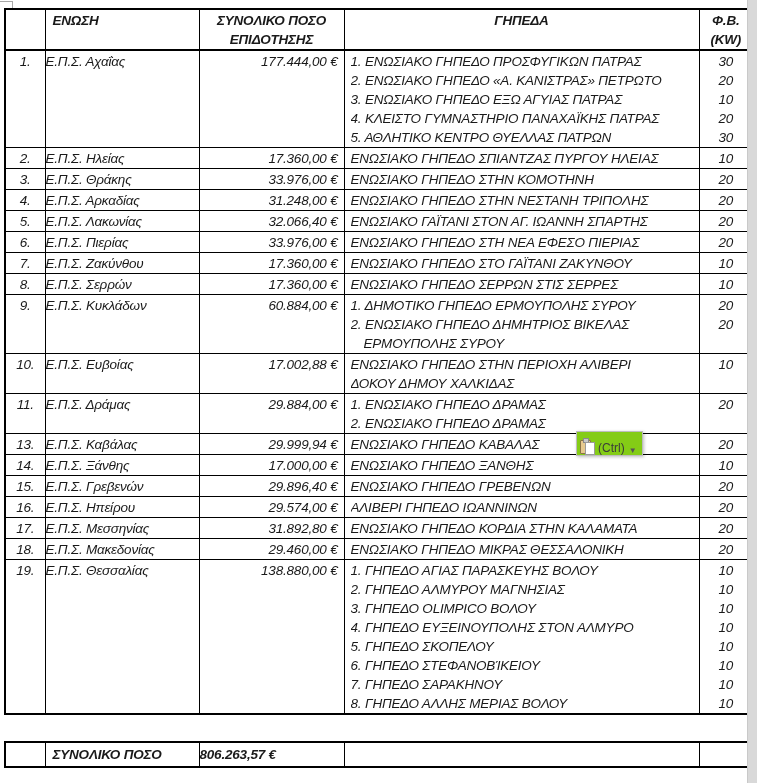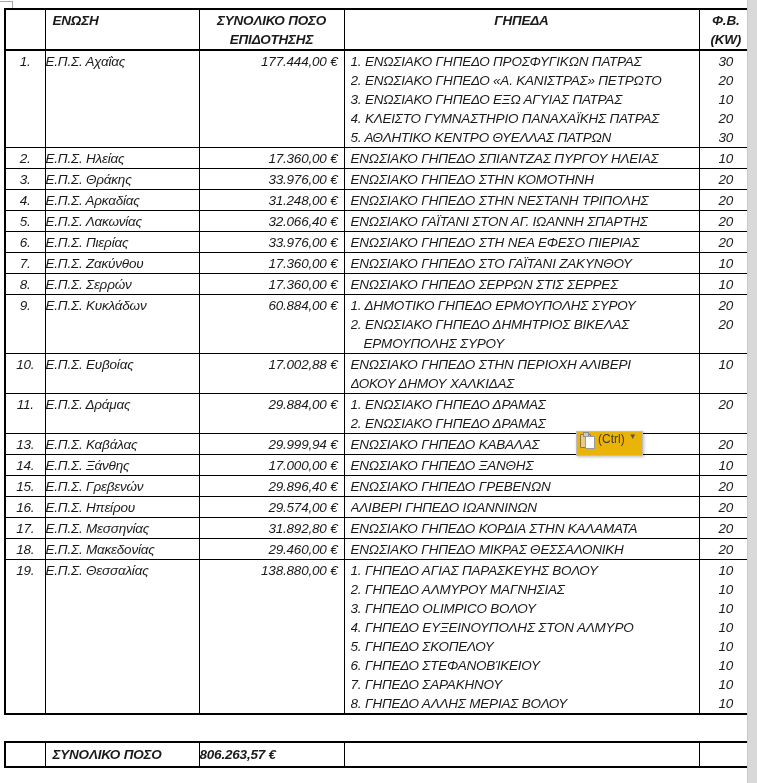--- a/index.html
+++ b/index.html
@@ -54,23 +54,23 @@
   .line{min-height:19px;line-height:19px;white-space:nowrap;overflow:hidden;}
   .line.indent{padding-left:13px;}
 
   .total-table td{font-weight:bold;line-height:20px;padding-top:2px;padding-bottom:1px;}
   .total-table td.c-union{padding-left:7px;}
   .total-table td.c-amount{text-align:left;padding-right:6px;}
 
   
   .paste-btn{
     position:absolute;left:576px;top:431px;height:23px;
-    display:flex;align-items:flex-start;gap:3px;
+    display:flex;align-items:flex-end;gap:3px;
     padding:0 5px 0 3px;
-    background:#eab308;
+    background:#84cc16;
     border:1px solid #bdbdbd;
     box-shadow:1px 1px 3px rgba(0,0,0,0.25);
     font-size:12px;letter-spacing:0;color:#3b3b3b;
     cursor:pointer;z-index:5;
   }
   .clip-icon{position:relative;width:15px;height:17px;display:inline-block;}
   .clip-body{position:absolute;left:0;top:2px;width:9px;height:12px;background:#e6c98f;border:1px solid #8a7347;border-radius:1px;}
   .clip-top{position:absolute;left:3px;top:0;width:4px;height:3px;background:#c8c8c8;border:1px solid #8a8a8a;}
   .clip-paper{position:absolute;right:0;bottom:0;width:8px;height:11px;background:#fff;border:1px solid #9a9a9a;}
   .paste-arrow{font-size:8px;color:#555;padding-left:1px;}

